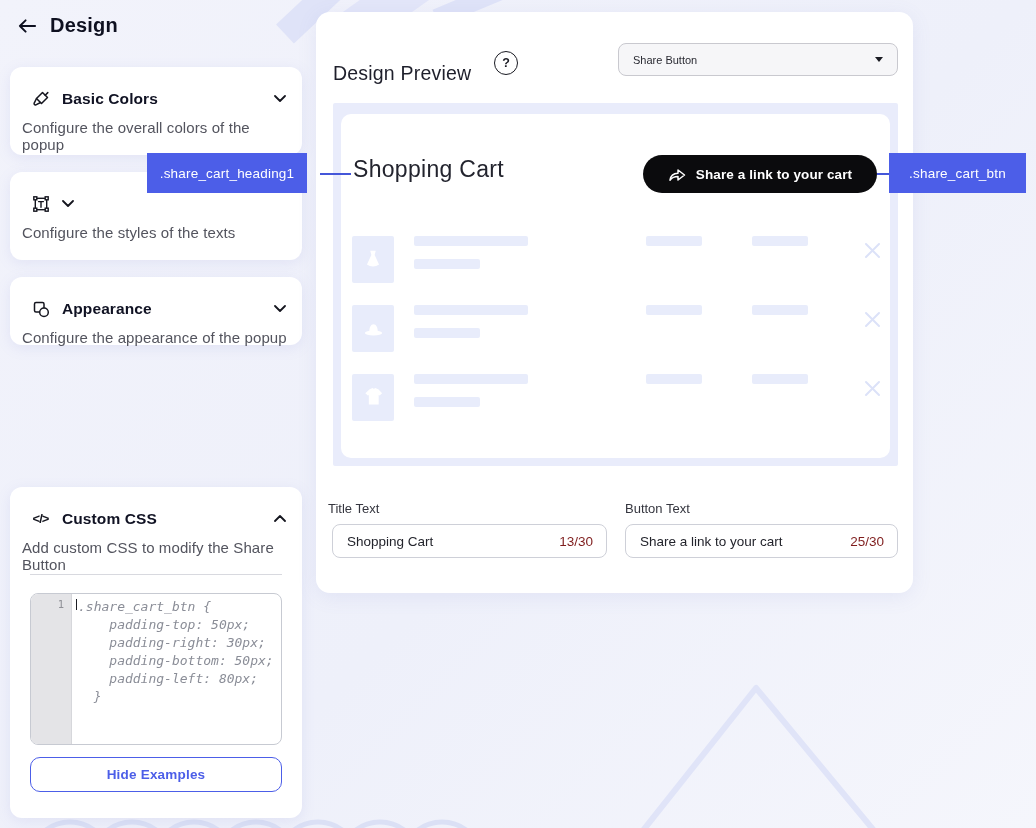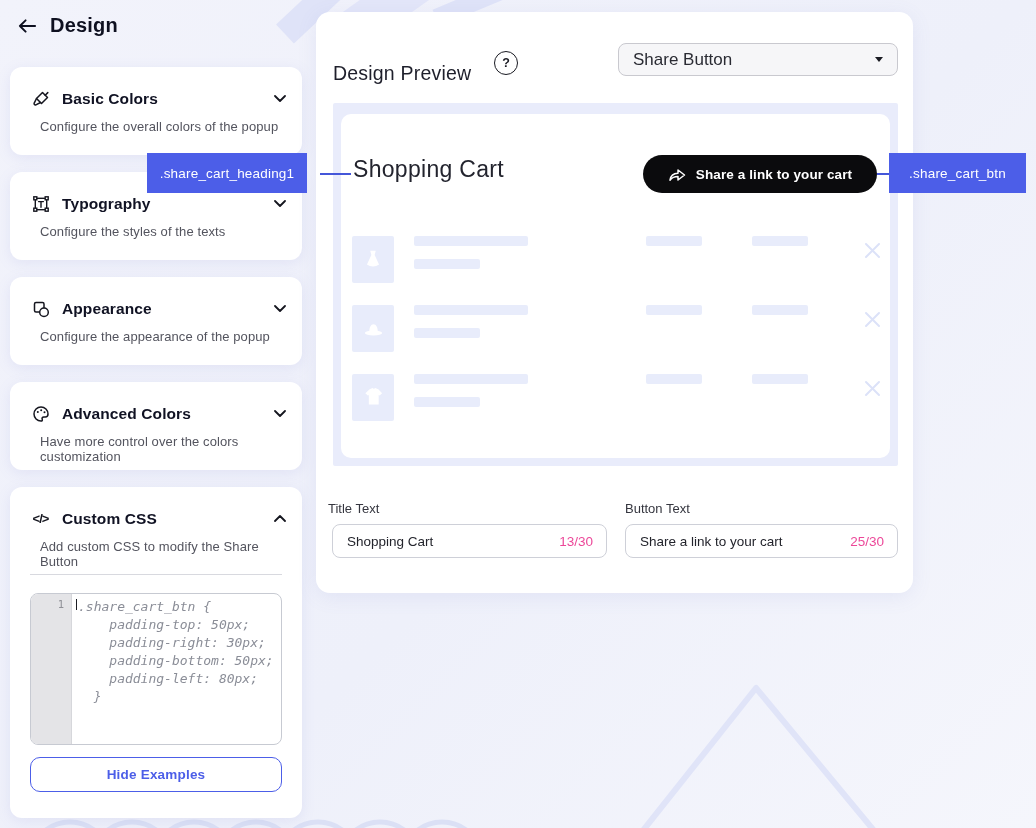--- a/index.html
+++ b/index.html
@@ -15,26 +15,26 @@
   .side-header{position:absolute;left:16px;top:14px;display:flex;align-items:center;gap:12px;z-index:2;}
   .back-btn{width:22px;height:22px;display:flex;align-items:center;justify-content:center;cursor:pointer;}
   .side-title{font-size:20px;font-weight:800;color:#0e1020;letter-spacing:.2px;}
 
   .card{position:absolute;left:10px;width:292px;background:#fff;border-radius:12px;
         box-shadow:0 3px 14px rgba(125,135,205,.13);z-index:1;}
   .card-head{position:absolute;left:20px;right:16px;top:21px;display:flex;align-items:center;gap:11px;cursor:pointer;}
   .card-icon{width:21px;height:21px;color:#15161f;flex:none;display:flex;align-items:center;justify-content:center;}
   .card-title{font-size:15.5px;font-weight:700;color:#101223;flex:1;letter-spacing:.1px;}
   .chev{flex:none;color:#15161f;}
-  .card-desc{position:absolute;left:30px;right:14px;top:52px;font-size:13px;color:#53545e;letter-spacing:.1px;}
+  .card-desc{position:absolute;left:12px;right:14px;top:52px;font-size:15px;color:#53545e;letter-spacing:.1px;}
   .code-glyph{font-size:13px;font-weight:700;letter-spacing:-1px;}
 
   #card-basic{top:67px;height:88px;}
   #card-typo{top:172px;height:88px;}
-  #card-appearance{top:277px;height:88px;}
+  #card-appearance{top:277px;height:68px;}
   #card-advanced{top:382px;height:88px;}
   #card-css{top:487px;height:331px;}
 
   .css-divider{position:absolute;left:20px;right:20px;top:87px;border-top:1px solid #d8d9df;}
   .css-editor{position:absolute;left:20px;top:106px;width:252px;height:152px;background:#fff;
               border:1px solid #c7cad2;border-radius:8px;box-sizing:border-box;overflow:hidden;}
   .gutter{position:absolute;left:0;top:0;bottom:0;width:40px;background:#e4e4e7;border-right:1px solid #d6d7db;}
   .gutter-num{position:absolute;top:4px;right:7px;font-family:"DejaVu Sans Mono",monospace;
               font-size:10.5px;color:#8f9097;}
   .code-pre{position:absolute;left:47px;top:4px;right:4px;margin:0;font-family:"DejaVu Sans Mono",monospace;
@@ -48,21 +48,21 @@
   
   .main-panel{position:absolute;left:316px;top:12px;width:597px;height:581px;background:#fff;
               border-radius:14px;box-shadow:0 4px 20px rgba(110,120,195,.10);z-index:1;}
   .panel-title{position:absolute;left:17px;top:50px;font-size:19.5px;font-weight:500;color:#1e1f2b;letter-spacing:.2px;}
   .help-icon{position:absolute;left:178px;top:39px;width:22px;height:22px;border:1.9px solid #191a22;
              border-radius:50%;display:flex;align-items:center;justify-content:center;
              font-size:12.5px;font-weight:700;color:#191a22;cursor:pointer;}
   .dropdown{position:absolute;left:302px;top:31px;width:280px;height:33px;box-sizing:border-box;
             background:#f6f6f8;border:1px solid #c9c9cf;border-radius:8px;display:flex;align-items:center;
             padding:0 14px;cursor:pointer;}
-  .dropdown-value{flex:1;font-size:17px;color:#2a2b33;}
+  .dropdown-value{flex:1;font-size:11px;color:#2a2b33;}
   .caret{width:0;height:0;border-left:4.5px solid transparent;border-right:4.5px solid transparent;
          border-top:5.5px solid #1a1b22;}
 
   .preview-frame{position:absolute;left:17px;top:91px;width:565px;height:363px;background:#e9ecfb;border-radius:2px;}
   .preview-card{position:absolute;left:8px;top:11px;right:8px;bottom:8px;background:#fff;border-radius:10px;}
   .preview-heading{position:absolute;left:12px;top:42px;font-size:23px;font-weight:400;color:#23242e;letter-spacing:.3px;}
   .share-btn{position:absolute;left:302px;top:41px;width:234px;height:38px;box-sizing:border-box;
              background:#0b0b0d;border-radius:19px;display:flex;align-items:center;justify-content:center;
              gap:9px;cursor:pointer;}
   .share-btn-label{color:#fff;font-size:13.5px;font-weight:600;letter-spacing:.1px;}
@@ -89,21 +89,21 @@
   
   .field-label{position:absolute;top:489px;font-size:13px;color:#35363f;}
   #label-title{left:12px;}
   #label-button{left:309px;}
   .input-wrap{position:absolute;top:512px;height:34px;}
   #input-wrap-title{left:16px;width:275px;}
   #input-wrap-button{left:309px;width:273px;}
   .text-input{width:100%;height:100%;box-sizing:border-box;border:1px solid #ced0d8;border-radius:8px;
               padding:0 62px 0 14px;font-size:13.5px;color:#23242c;font-family:"Liberation Sans",sans-serif;
               background:#fff;outline:none;}
-  .char-count{position:absolute;right:14px;top:50%;transform:translateY(-50%);font-size:13.5px;color:#ec4899;}
+  .char-count{position:absolute;right:14px;top:50%;transform:translateY(-50%);font-size:13.5px;color:#7f1d1d;}
 </style>
 </head>
 <body>
 
 <div id="app">
 
   <svg class="bg-decor" width="1036" height="828" viewBox="0 0 1036 828" fill="none">
     <path d="M285 34 L400 -74" stroke="#dfe3f8" stroke-width="26"></path>
     <path d="M352 30 L530 -96" stroke="#e3e6f9" stroke-width="40"></path>
     <path d="M436 18 L628 -62" stroke="#dfe3f8" stroke-width="18"></path>
@@ -154,21 +154,20 @@
       <span class="card-icon">
         <svg width="20" height="20" viewBox="0 0 20 20" fill="none" stroke="currentColor" stroke-width="1.4" stroke-linecap="round">
           <rect x="4.3" y="4.3" width="11.4" height="11.4"></rect>
           <rect x="2.8" y="2.8" width="3" height="3" fill="#fff"></rect>
           <rect x="14.2" y="2.8" width="3" height="3" fill="#fff"></rect>
           <rect x="2.8" y="14.2" width="3" height="3" fill="#fff"></rect>
           <rect x="14.2" y="14.2" width="3" height="3" fill="#fff"></rect>
           <path d="M7.6 7.6h4.8M10 7.6v5.6"></path>
         </svg>
       </span>
-      <span class="card-title">Typography</span>
       <span class="chev">
         <svg width="12" height="7" viewBox="0 0 12 7" fill="none" stroke="currentColor" stroke-width="1.8" stroke-linecap="round" stroke-linejoin="round">
             <path d="M1 1l5 5 5-5"></path>
           </svg>
       </span>
     </div>
     <div class="card-desc">Configure the styles of the texts</div>
   </div>
 
   <div class="card" id="card-appearance">
@@ -182,39 +181,20 @@
       <span class="card-title">Appearance</span>
       <span class="chev">
         <svg width="12" height="7" viewBox="0 0 12 7" fill="none" stroke="currentColor" stroke-width="1.8" stroke-linecap="round" stroke-linejoin="round">
             <path d="M1 1l5 5 5-5"></path>
           </svg>
       </span>
     </div>
     <div class="card-desc">Configure the appearance of the popup</div>
   </div>
 
-  <div class="card" id="card-advanced">
-    <div class="card-head">
-      <span class="card-icon">
-        <svg width="20" height="20" viewBox="0 0 20 20" fill="none" stroke="currentColor" stroke-width="1.5">
-          <path d="M10 3a7 7 0 1 0 0 14c1.2 0 1.6-.8 1.2-1.7-.5-1.1.2-2.3 1.5-2.3h1.6c1.5 0 2.7-1.3 2.7-3A7 7 0 0 0 10 3z"></path>
-          <circle cx="6.8" cy="8" r="1" fill="currentColor" stroke="none"></circle>
-          <circle cx="10.2" cy="6.2" r="1" fill="currentColor" stroke="none"></circle>
-          <circle cx="13.5" cy="8.2" r="1" fill="currentColor" stroke="none"></circle>
-        </svg>
-      </span>
-      <span class="card-title">Advanced Colors</span>
-      <span class="chev">
-        <svg width="12" height="7" viewBox="0 0 12 7" fill="none" stroke="currentColor" stroke-width="1.8" stroke-linecap="round" stroke-linejoin="round">
-            <path d="M1 1l5 5 5-5"></path>
-          </svg>
-      </span>
-    </div>
-    <div class="card-desc">Have more control over the colors customization</div>
-  </div>
 
   <div class="card" id="card-css">
     <div class="card-head">
       <span class="card-icon">
           <span class="code-glyph">&lt;/&gt;</span>
         </span>
       <span class="card-title">Custom CSS</span>
       <span class="chev">
         <svg width="12" height="7" viewBox="0 0 12 7" fill="none" stroke="currentColor" stroke-width="1.8" stroke-linecap="round" stroke-linejoin="round">
             <path d="M1 6l5-5 5 5"></path>

